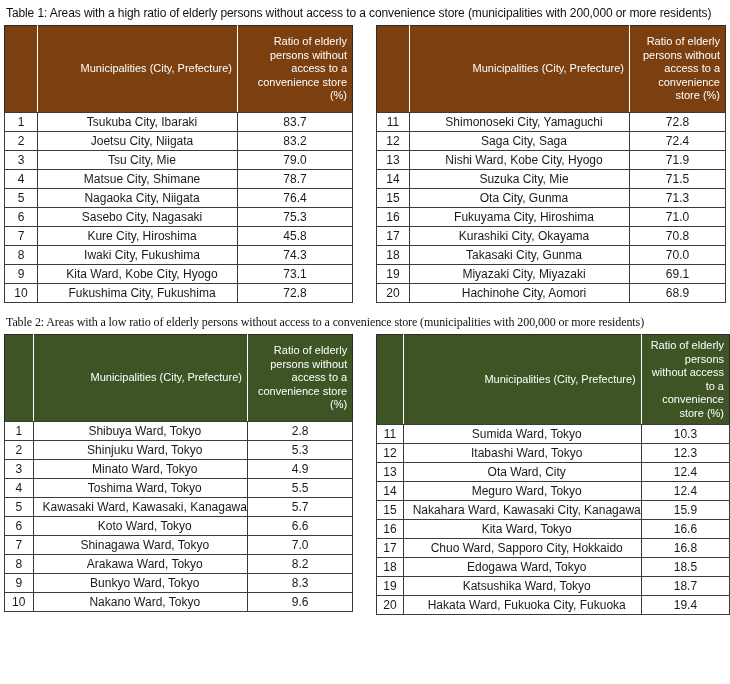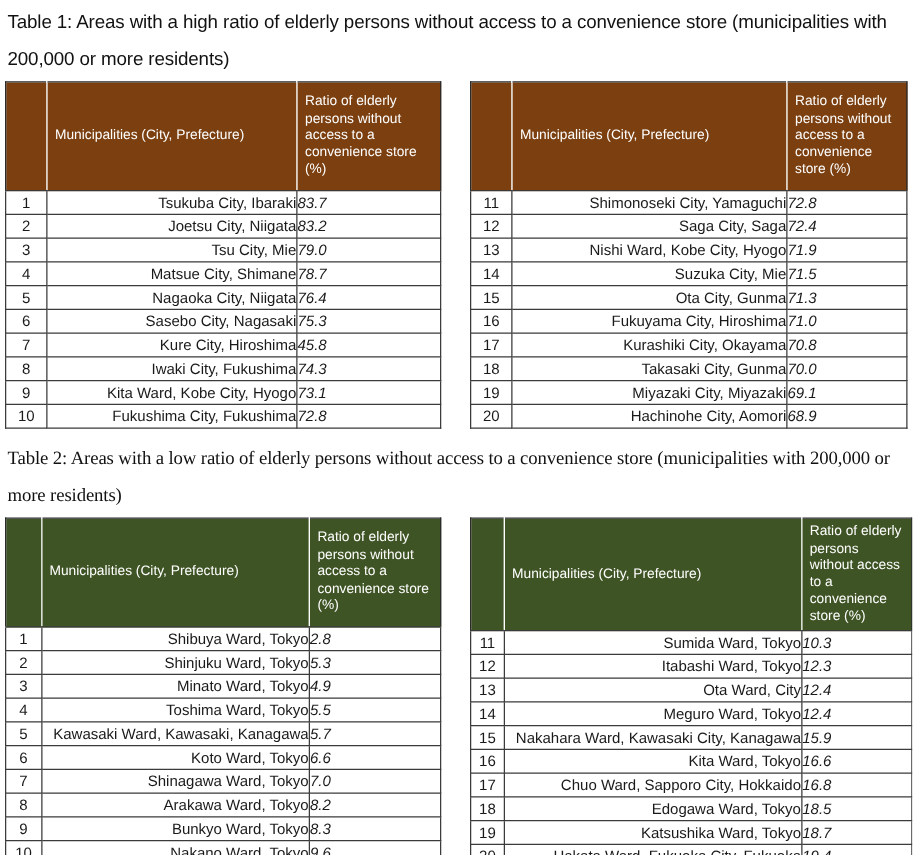--- a/index.html
+++ b/index.html
@@ -11,22 +11,22 @@
     --outer-line:#2B2B2B;
     --page-bg:#FFFFFF;
   }
   *{box-sizing:border-box;margin:0;padding:0;}
   html,body{background:var(--page-bg);}
   body{font-family:"Liberation Sans","DejaVu Sans",sans-serif;color:var(--body-text);}
   .page{width:730px;height:684px;background:var(--page-bg);overflow:hidden;position:relative;}
 
   .section{padding-left:4px;}
   .section-title{
-    font-size:15px;
-    line-height:30px;
+    font-size:12px;
+    line-height:20px;
     color:#111;
     width:724px;
     margin:3px 0 2px 2px;
     letter-spacing:-0.1px;
   }
   .section-2 .section-title{margin-top:9px;font-family:Liberation Serif, serif;}
 
   .tables-row{display:flex;gap:23px;align-items:flex-start;}
 
   table.data-table{
@@ -41,21 +41,21 @@
   .variant-right col.col-rank{width:33px;}
   .variant-right col.col-name{width:220px;}
   .variant-right col.col-ratio{width:96px;}
 
   tr.head-row{height:87px;}
   tr.head-row th{
     color:var(--header-text);
     font-weight:normal;
     font-size:11px;
     line-height:13.5px;
-    text-align:left;
+    text-align:right;
     vertical-align:middle;
     padding:4px 5px 4px 6px;
     border-left:1px solid #fff;
     border-bottom:1px solid var(--grid-line);
   }
   tr.head-row th:first-child{border-left:none;}
   .t1 tr.head-row th{background:var(--table1-header-bg);}
   .t2 tr.head-row th{background:var(--table2-header-bg);}
 
   tbody td{
@@ -63,22 +63,22 @@
     font-size:12px;
     line-height:14px;
     padding:0;
     border:1px solid var(--grid-line);
     background:#fff;
     vertical-align:middle;
     white-space:nowrap;
     overflow:hidden;
   }
   tbody td.c-rank{text-align:center;}
-  tbody td.c-name{text-align:right;padding-left:9px;}
-  tbody td.c-ratio{font-style:italic;}
+  tbody td.c-name{text-align:center;padding-left:9px;}
+  tbody td.c-ratio{text-align:center;}
 </style>
 </head>
 <body>
 
 <div class="page">
 
   <div class="section section-1">
     <div class="section-title">Table 1: Areas with a high ratio of elderly persons without access to a convenience store (municipalities with 200,000 or more residents)</div>
     <div class="tables-row">
 

